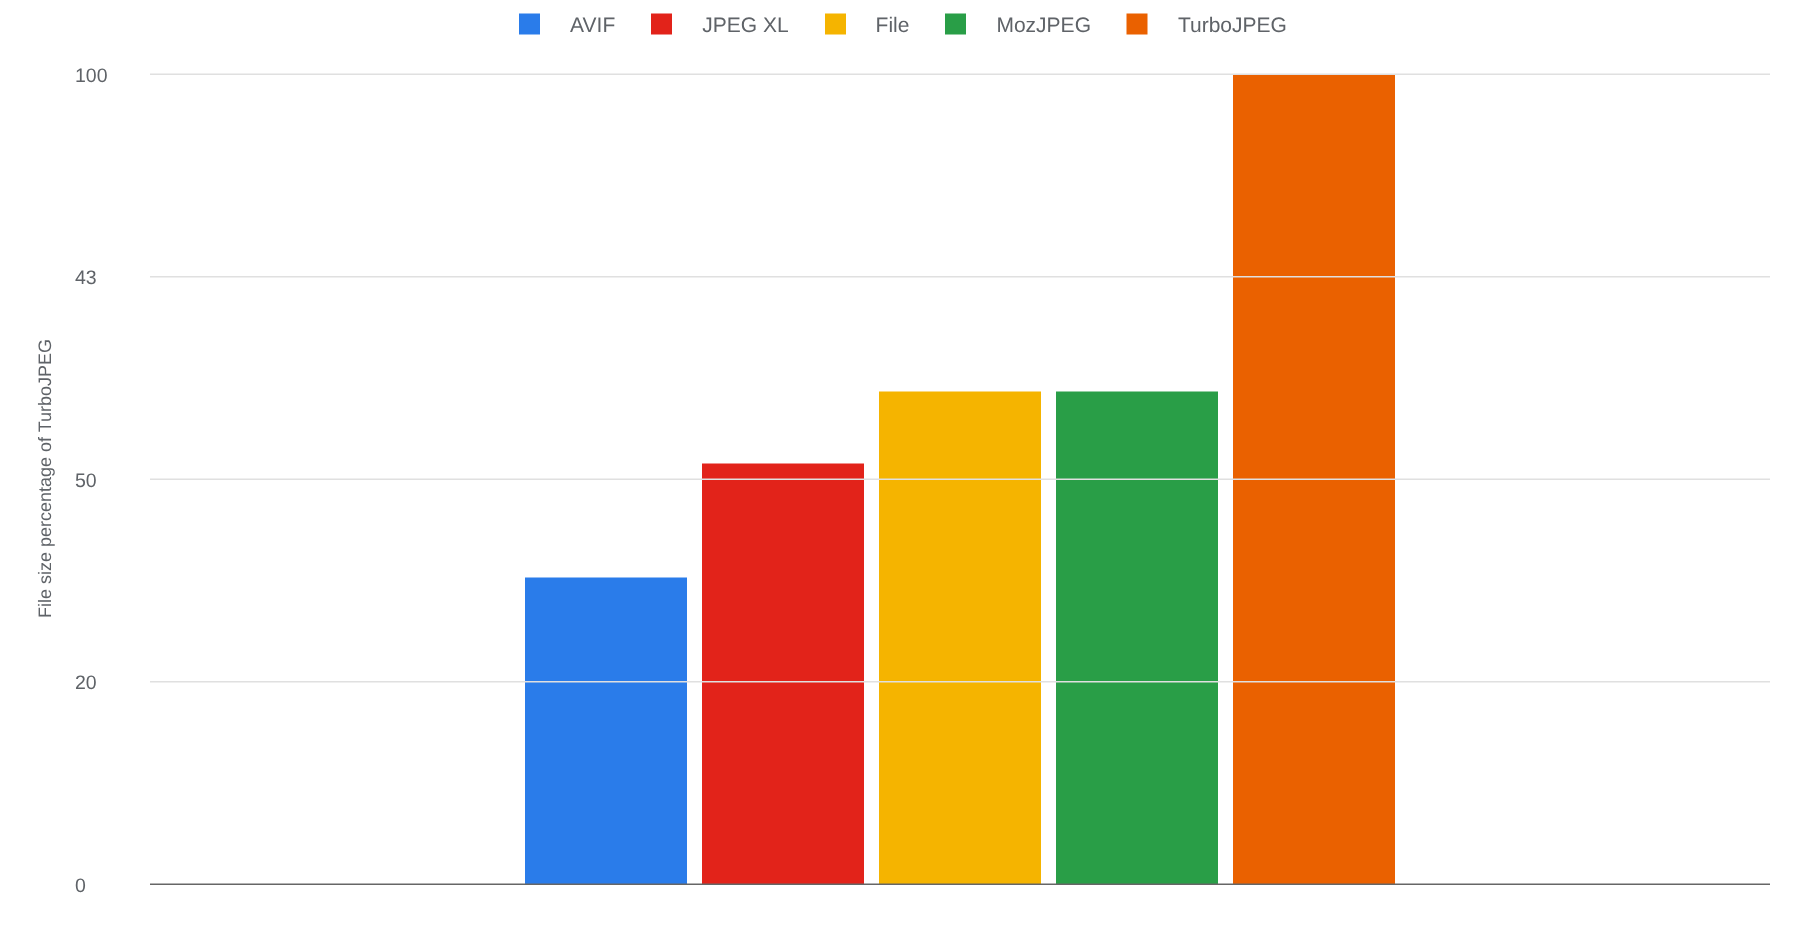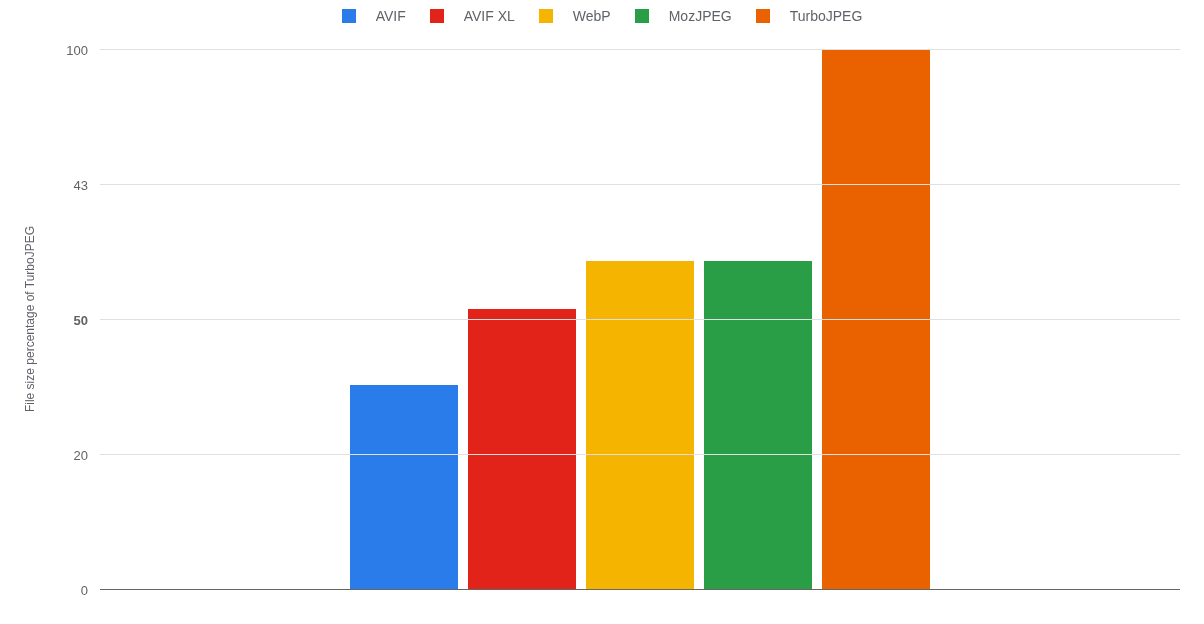--- a/index.html
+++ b/index.html
@@ -71,21 +71,21 @@
     right: 0;
     bottom: 0;
     border-top: 1px solid #666;
   }
   .tick-label {
     position: absolute;
     right: 100%;
     transform: translateY(-50%);
     padding-right: 12px;
     font-size: 13px;
-    text-align: right;
+    text-align: left;
     width: 50px;
   }
   .bars {
     position: absolute;
     left: 0;
     right: 0;
     bottom: 0;
     top: 0;
     display: flex;
     justify-content: center;
@@ -105,25 +105,25 @@
 
 <div class="chart-wrap">
 
   <div class="legend" id="legend">
       <div class="legend-item">
         <span class="legend-swatch" style="background: rgb(42, 124, 234);"></span>
         <span>AVIF</span>
       </div>
       <div class="legend-item">
         <span class="legend-swatch" style="background: rgb(226, 35, 26);"></span>
-        <span>AVIF XL</span>
+        <span>JPEG XL</span>
       </div>
       <div class="legend-item">
         <span class="legend-swatch" style="background: rgb(245, 180, 0);"></span>
-        <span>WebP</span>
+        <span>File</span>
       </div>
       <div class="legend-item">
         <span class="legend-swatch" style="background: rgb(41, 158, 71);"></span>
         <span>MozJPEG</span>
       </div>
       <div class="legend-item">
         <span class="legend-swatch" style="background: rgb(234, 97, 0);"></span>
         <span>TurboJPEG</span>
       </div>
     </div>
@@ -139,21 +139,21 @@
             <div class="bar" style="height: 329.4px; background: rgb(245, 180, 0);"></div>
             <div class="bar" style="height: 329.4px; background: rgb(41, 158, 71);"></div>
             <div class="bar" style="height: 540px; background: rgb(234, 97, 0);"></div>
           </div>
       </div>
       <div class="baseline"></div>
     <div class="tick-label" style="bottom: 0%; transform: translateY(50%);">0</div>
         <div class="grid-line" style="bottom: 25%;"></div>
         <div class="tick-label" style="bottom: 25%; transform: translateY(50%);">20</div>
         <div class="grid-line" style="bottom: 50%;"></div>
-        <div class="tick-label" style="bottom: 50%; transform: translateY(50%); font-weight: bold;">50</div>
+        <div class="tick-label" style="bottom: 50%; transform: translateY(50%);">50</div>
         <div class="grid-line" style="bottom: 75%;"></div>
         <div class="tick-label" style="bottom: 75%; transform: translateY(50%);">43</div>
         <div class="grid-line" style="bottom: 100%;"></div>
         <div class="tick-label" style="bottom: 100%; transform: translateY(50%);">100</div>
       </div>
   </div>
 
 </div>
 
 </body></html>

